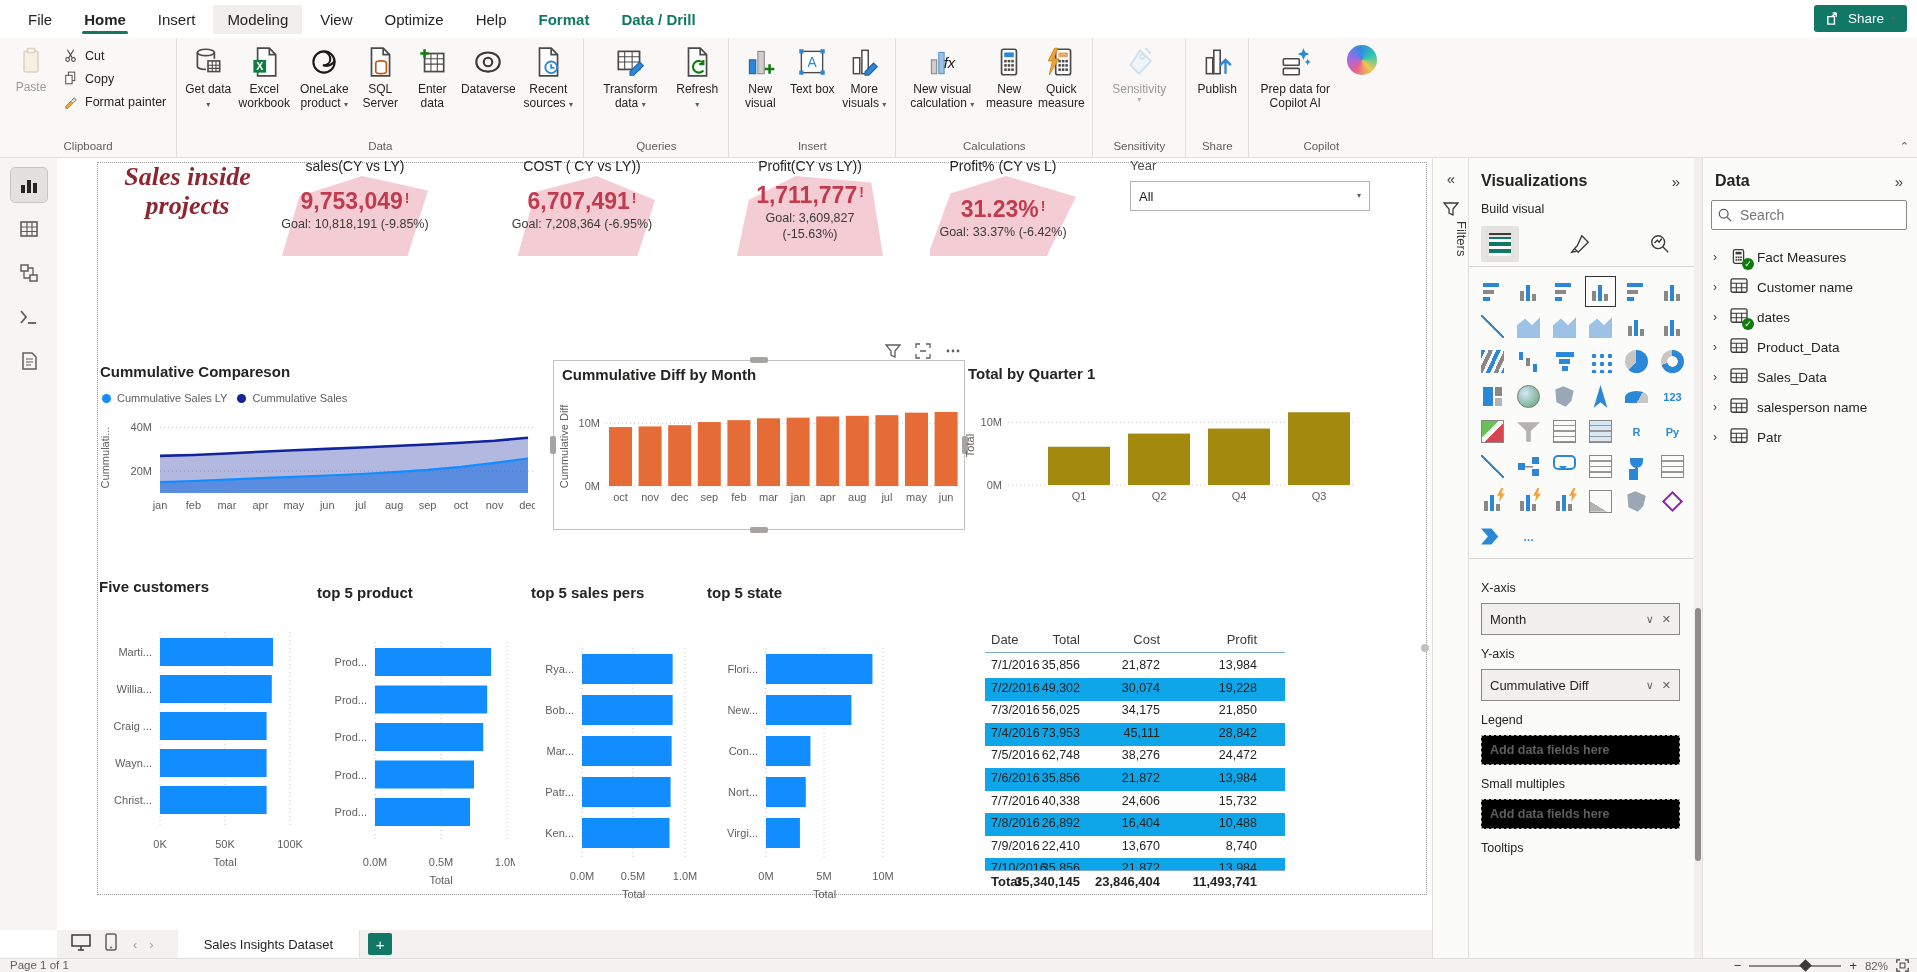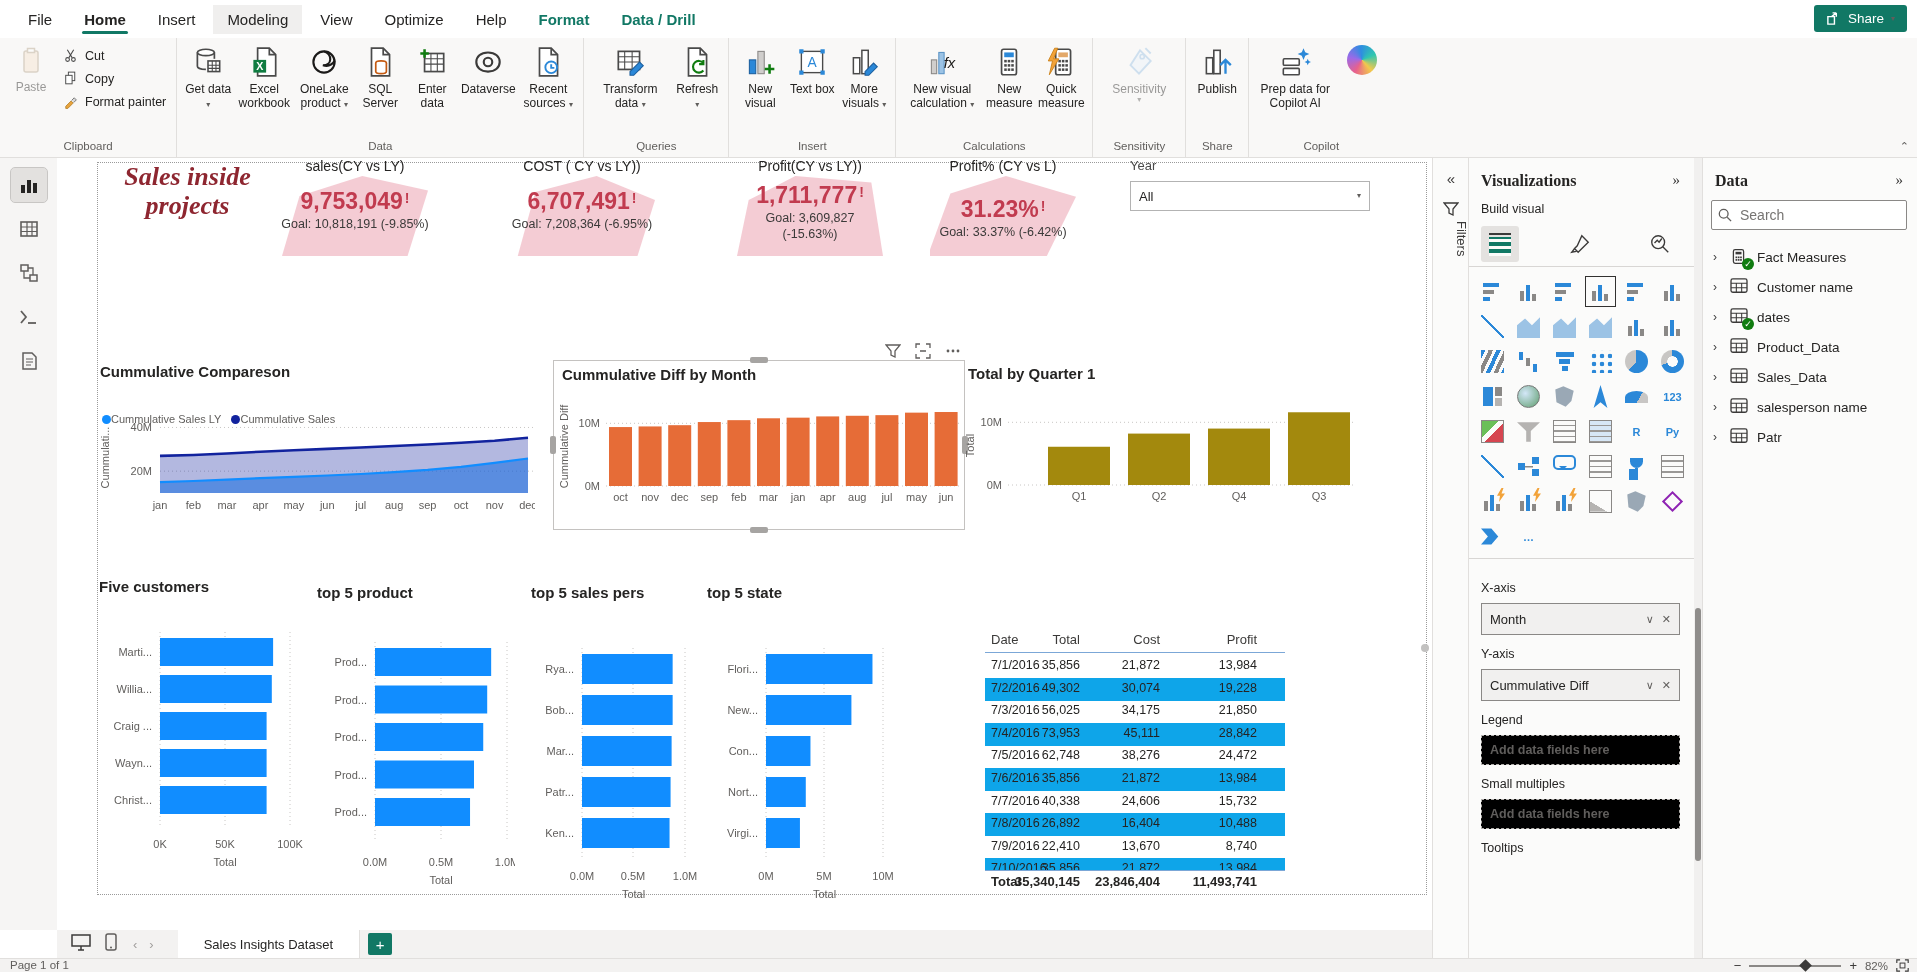--- a/index.html
+++ b/index.html
@@ -53,21 +53,21 @@
   .kpi.k4 .shape{clip-path:polygon(0% 92%,14% 22%,52% 0%,100% 26%,80% 100%,0% 100%);}
   .kpi .kv{position:relative;font-size:23px;font-weight:bold;color:#c13b4f;margin-top:14px;white-space:nowrap;}
   .kpi .bang{font-size:14px;vertical-align:6px;margin-left:2px;}
   .kpi .kg{position:relative;font-size:12.5px;color:#3b3a39;margin-top:2px;white-space:nowrap;}
   .slicer{position:absolute;left:1073px;top:0px;width:240px;}
   .slicer .sl{font-size:13px;color:#4a4a4a;margin-bottom:8px;}
   .slicer .sbox{height:28px;border:1px solid #b3b3b3;background:#fff;display:flex;align-items:center;font-size:13px;padding:0 8px;color:#252423;cursor:pointer;}
   .slicer .sbox .sv{flex:1;}
   .charttitle{position:absolute;font-size:15px;font-weight:600;color:#252423;white-space:nowrap;}
   .legend{position:absolute;display:flex;gap:10px;font-size:11px;color:#605e5c;align-items:center;}
-  .legend .li{display:flex;align-items:center;gap:0;margin-top:21px;}
+  .legend .li{display:flex;align-items:center;gap:6px;}
   .ldot{width:9px;height:9px;border-radius:50%;}
   .dot-ly{background:#118DFF;}
   .dot-cy{background:#12239E;}
   .selframe{position:absolute;border:1px solid #c4c2c0;}
   .handle{position:absolute;background:#a6a4a2;border-radius:2px;}
   .h-t{left:50%;top:-4px;width:18px;height:6px;margin-left:-9px;}
   .h-b{left:50%;bottom:-4px;width:18px;height:6px;margin-left:-9px;}
   .h-l{left:-4px;top:50%;width:6px;height:18px;margin-top:-9px;}
   .h-r{right:-4px;top:50%;width:6px;height:18px;margin-top:-9px;}
   .viztools{position:absolute;display:flex;gap:14px;align-items:center;color:#605e5c;}
@@ -90,21 +90,21 @@
   
   .filtersrail{position:absolute;left:1432px;top:158px;width:36px;height:800px;background:#fbfbfa;border-left:1px solid #e1dfdd;}
   .filtersrail .dbl{font-size:15px;color:#3b3a39;text-align:center;margin-top:12px;cursor:pointer;}
   .filtersrail .fic{display:block;margin:14px auto 4px auto;cursor:pointer;}
   .vtext{writing-mode:vertical-rl;transform:rotate(0deg);font-size:13px;color:#3b3a39;margin:4px auto;display:block;text-align:center;width:100%;}
 
   
   .vizpanel{position:absolute;left:1468px;top:158px;width:226px;height:800px;background:#fbfbfa;border-left:1px solid #e1dfdd;box-sizing:border-box;}
   .ptitle{font-size:16px;font-weight:bold;color:#252423;}
   .pcollapse{font-size:15px;color:#3b3a39;cursor:pointer;}
-  .vizhead{display:flex;justify-content:space-between;align-items:flex-start;padding:14px 14px 0 12px;font-family:Liberation Serif, serif;}
+  .vizhead{display:flex;justify-content:space-between;align-items:flex-end;padding:14px 14px 0 12px;}
   .buildlbl{font-size:12.5px;color:#252423;padding:12px 0 6px 12px;}
   .viztabs{display:flex;gap:42px;padding-left:12px;align-items:center;border-bottom:1px solid #d8d6d4;height:44px;}
   .vt{width:38px;height:36px;display:flex;align-items:center;justify-content:center;cursor:pointer;border-radius:3px;}
   .vt.sel{background:#e4e2e0;}
   .buildglyph{width:22px;height:19px;border-top:2px solid #3b3a39;padding-top:2px;
     background:repeating-linear-gradient(#117865 0 4px,#fbfbfa 4px 7px);background-clip:content-box;}
   .vgrid{display:grid;grid-template-columns:repeat(6,1fr);gap:12px 13px;padding:13px 14px 10px 12px;}
   .vi{width:23px;height:23px;position:relative;cursor:pointer;
     background:
       linear-gradient(#8a8886,#8a8886) left 3px bottom 2px/4px 10px no-repeat,

